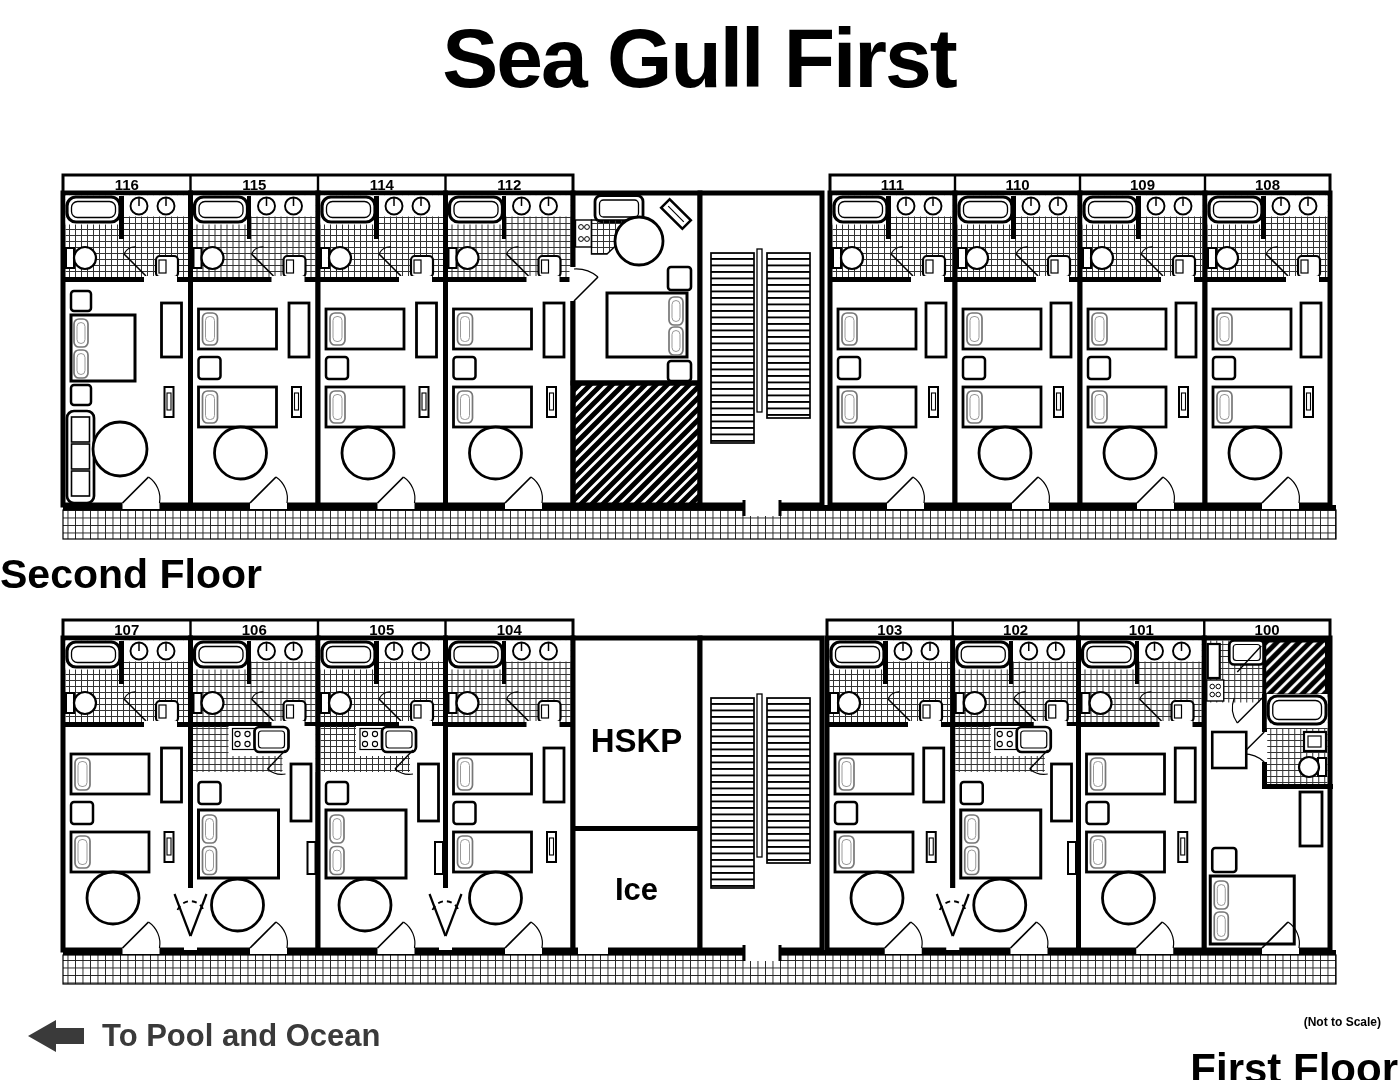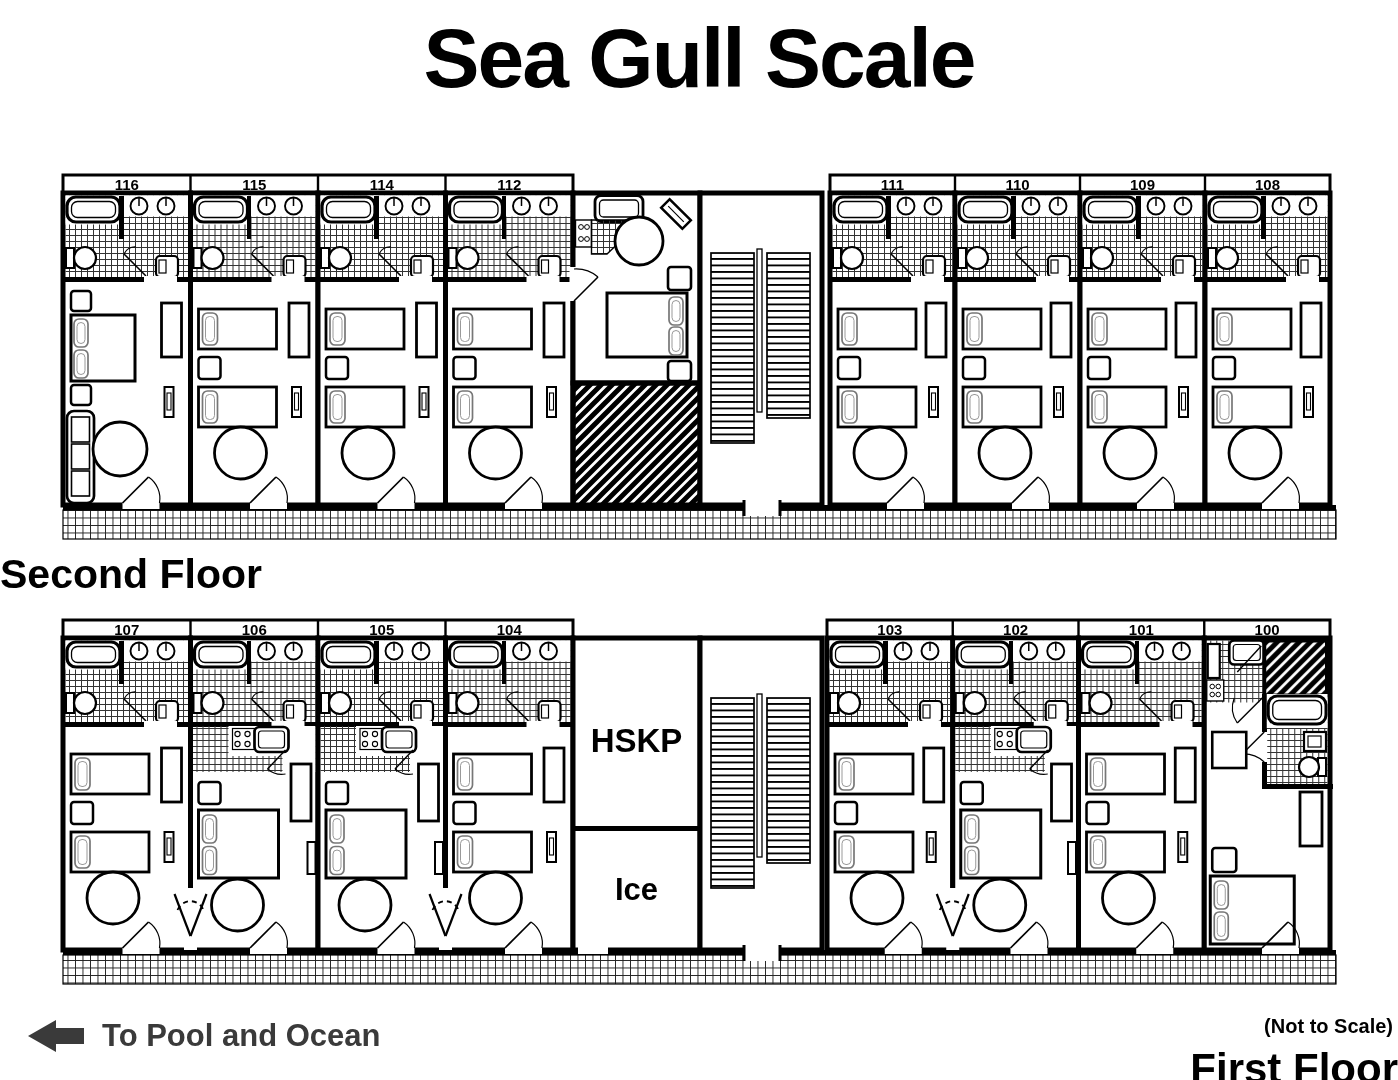--- a/index.html
+++ b/index.html
@@ -4,21 +4,21 @@
 <style>
   html,body{margin:0;padding:0;background:#fff;}
   body{width:1398px;height:1080px;position:relative;overflow:hidden;
        font-family:"Liberation Sans", sans-serif;color:#000;}
   #plan{position:absolute;left:0;top:0;}
   .txt{position:absolute;font-weight:700;white-space:nowrap;}
   #title{top:16px;left:0;width:1398px;text-align:center;font-size:84px;letter-spacing:-2px;line-height:1;}
   #label-second{top:551px;left:0;width:1398px;text-align:left;font-size:41px;}
   #label-first{top:1045px;left:0;width:1398px;text-align:right;font-size:42px;}
   #pool{left:28px;top:1018px;display:flex;align-items:center;gap:18px;color:#3a3a3a;font-size:31px;}
-  #scale-note{right:5px;top:1015px;font-size:20px;}
+  #scale-note{right:17px;top:1015px;font-size:12px;}
   .arrow{position:relative;width:56px;height:32px;flex:0 0 auto;}
   .arrow::before{content:"";position:absolute;left:0;top:0;
     border-top:16px solid transparent;border-bottom:16px solid transparent;
     border-right:28px solid #3a3a3a;}
   .arrow::after{content:"";position:absolute;left:26px;top:8px;width:30px;height:16px;background:#3a3a3a;}
   svg text{font-family:"Liberation Sans", sans-serif;font-weight:700;fill:#000;}
 </style>
 </head>
 <body>
 
@@ -737,20 +737,20 @@
         <line x1="461.5" y1="894" x2="445.5" y2="936" stroke="#000" stroke-width="2.2"></line>
         <path d="M 432.5 910 A 14 14 0 0 1 458.5 910" fill="none" stroke="#000" stroke-width="1.8" stroke-dasharray="5,4"></path>
         <rect x="946.25" y="888" width="13" height="62" fill="#fff" stroke="none" stroke-width="2.5"></rect>
         <line x1="936.75" y1="894" x2="952.75" y2="936" stroke="#000" stroke-width="2.2"></line>
         <line x1="968.75" y1="894" x2="952.75" y2="936" stroke="#000" stroke-width="2.2"></line>
         <path d="M 939.75 910 A 14 14 0 0 1 965.75 910" fill="none" stroke="#000" stroke-width="1.8" stroke-dasharray="5,4"></path>
       </g>
     </g>
 </svg>
 
-<div id="title" class="txt">Sea Gull Scale</div>
+<div id="title" class="txt">Sea Gull First</div>
 <div id="label-second" class="txt">Second Floor</div>
 <div id="label-first" class="txt">First Floor</div>
 <div id="pool" class="txt">
   <span class="arrow"></span>
   <span>To Pool and Ocean</span>
 </div>
 <div id="scale-note" class="txt">(Not to Scale)</div>
 
 </body></html>

